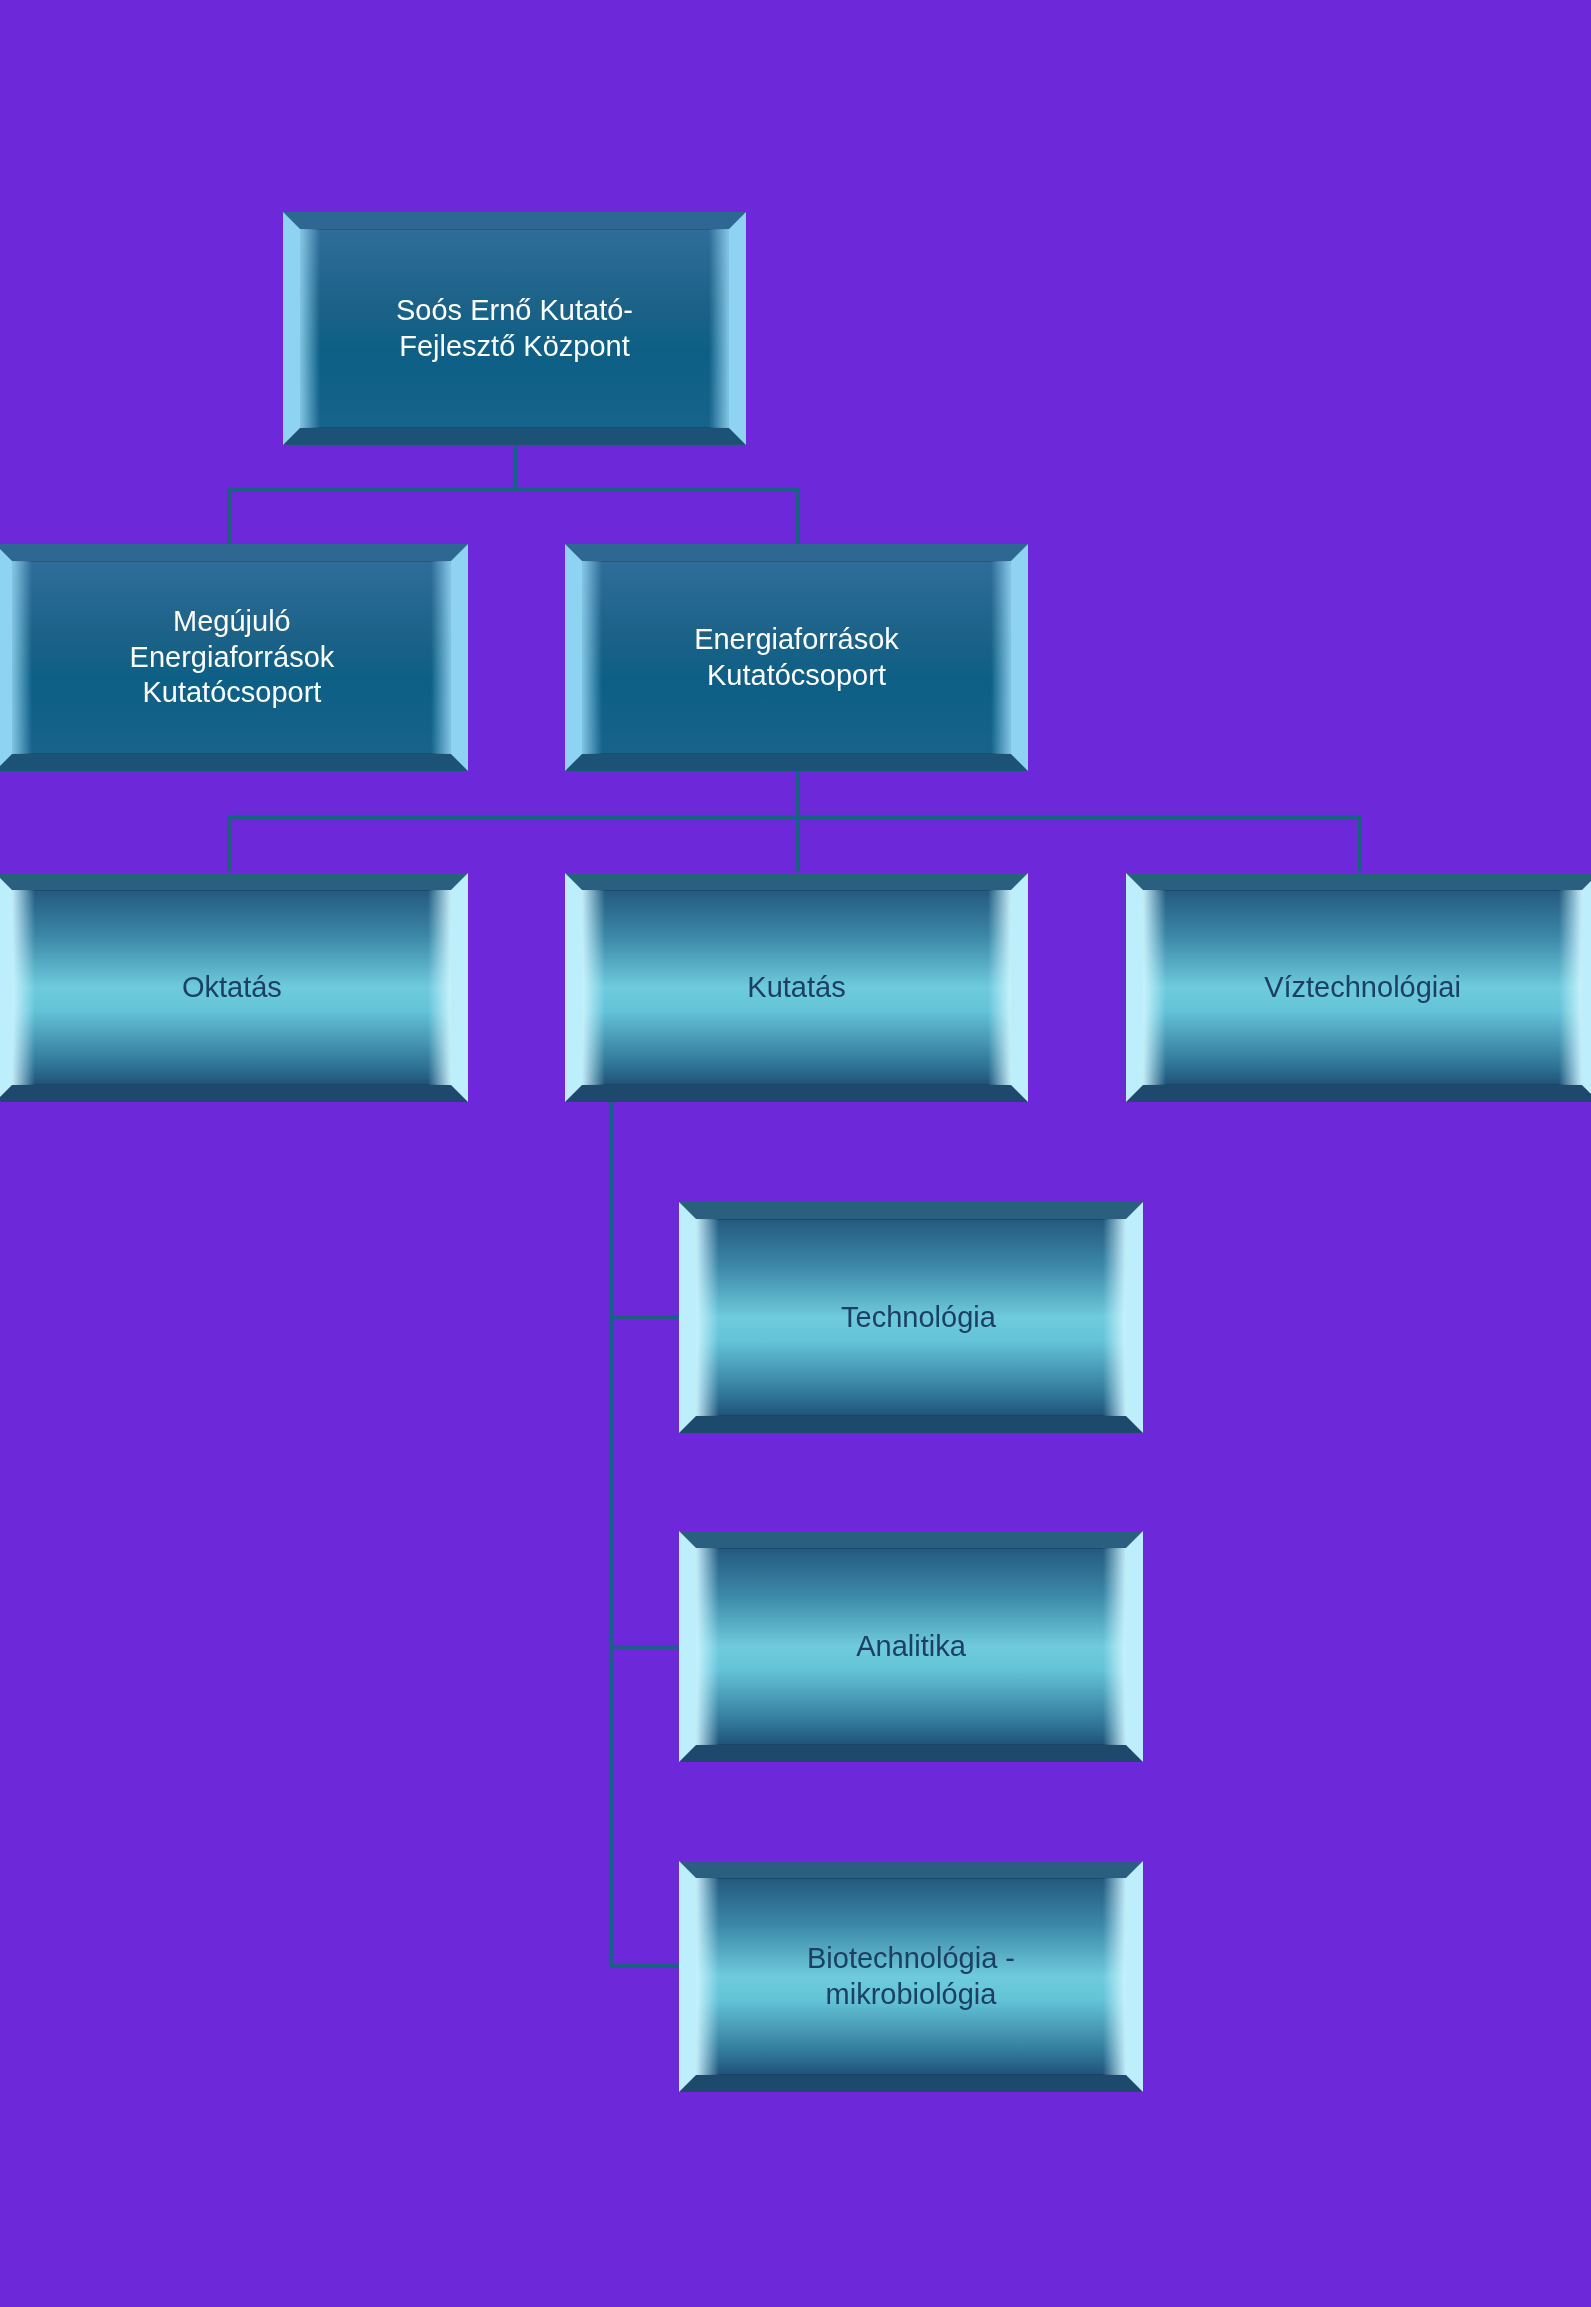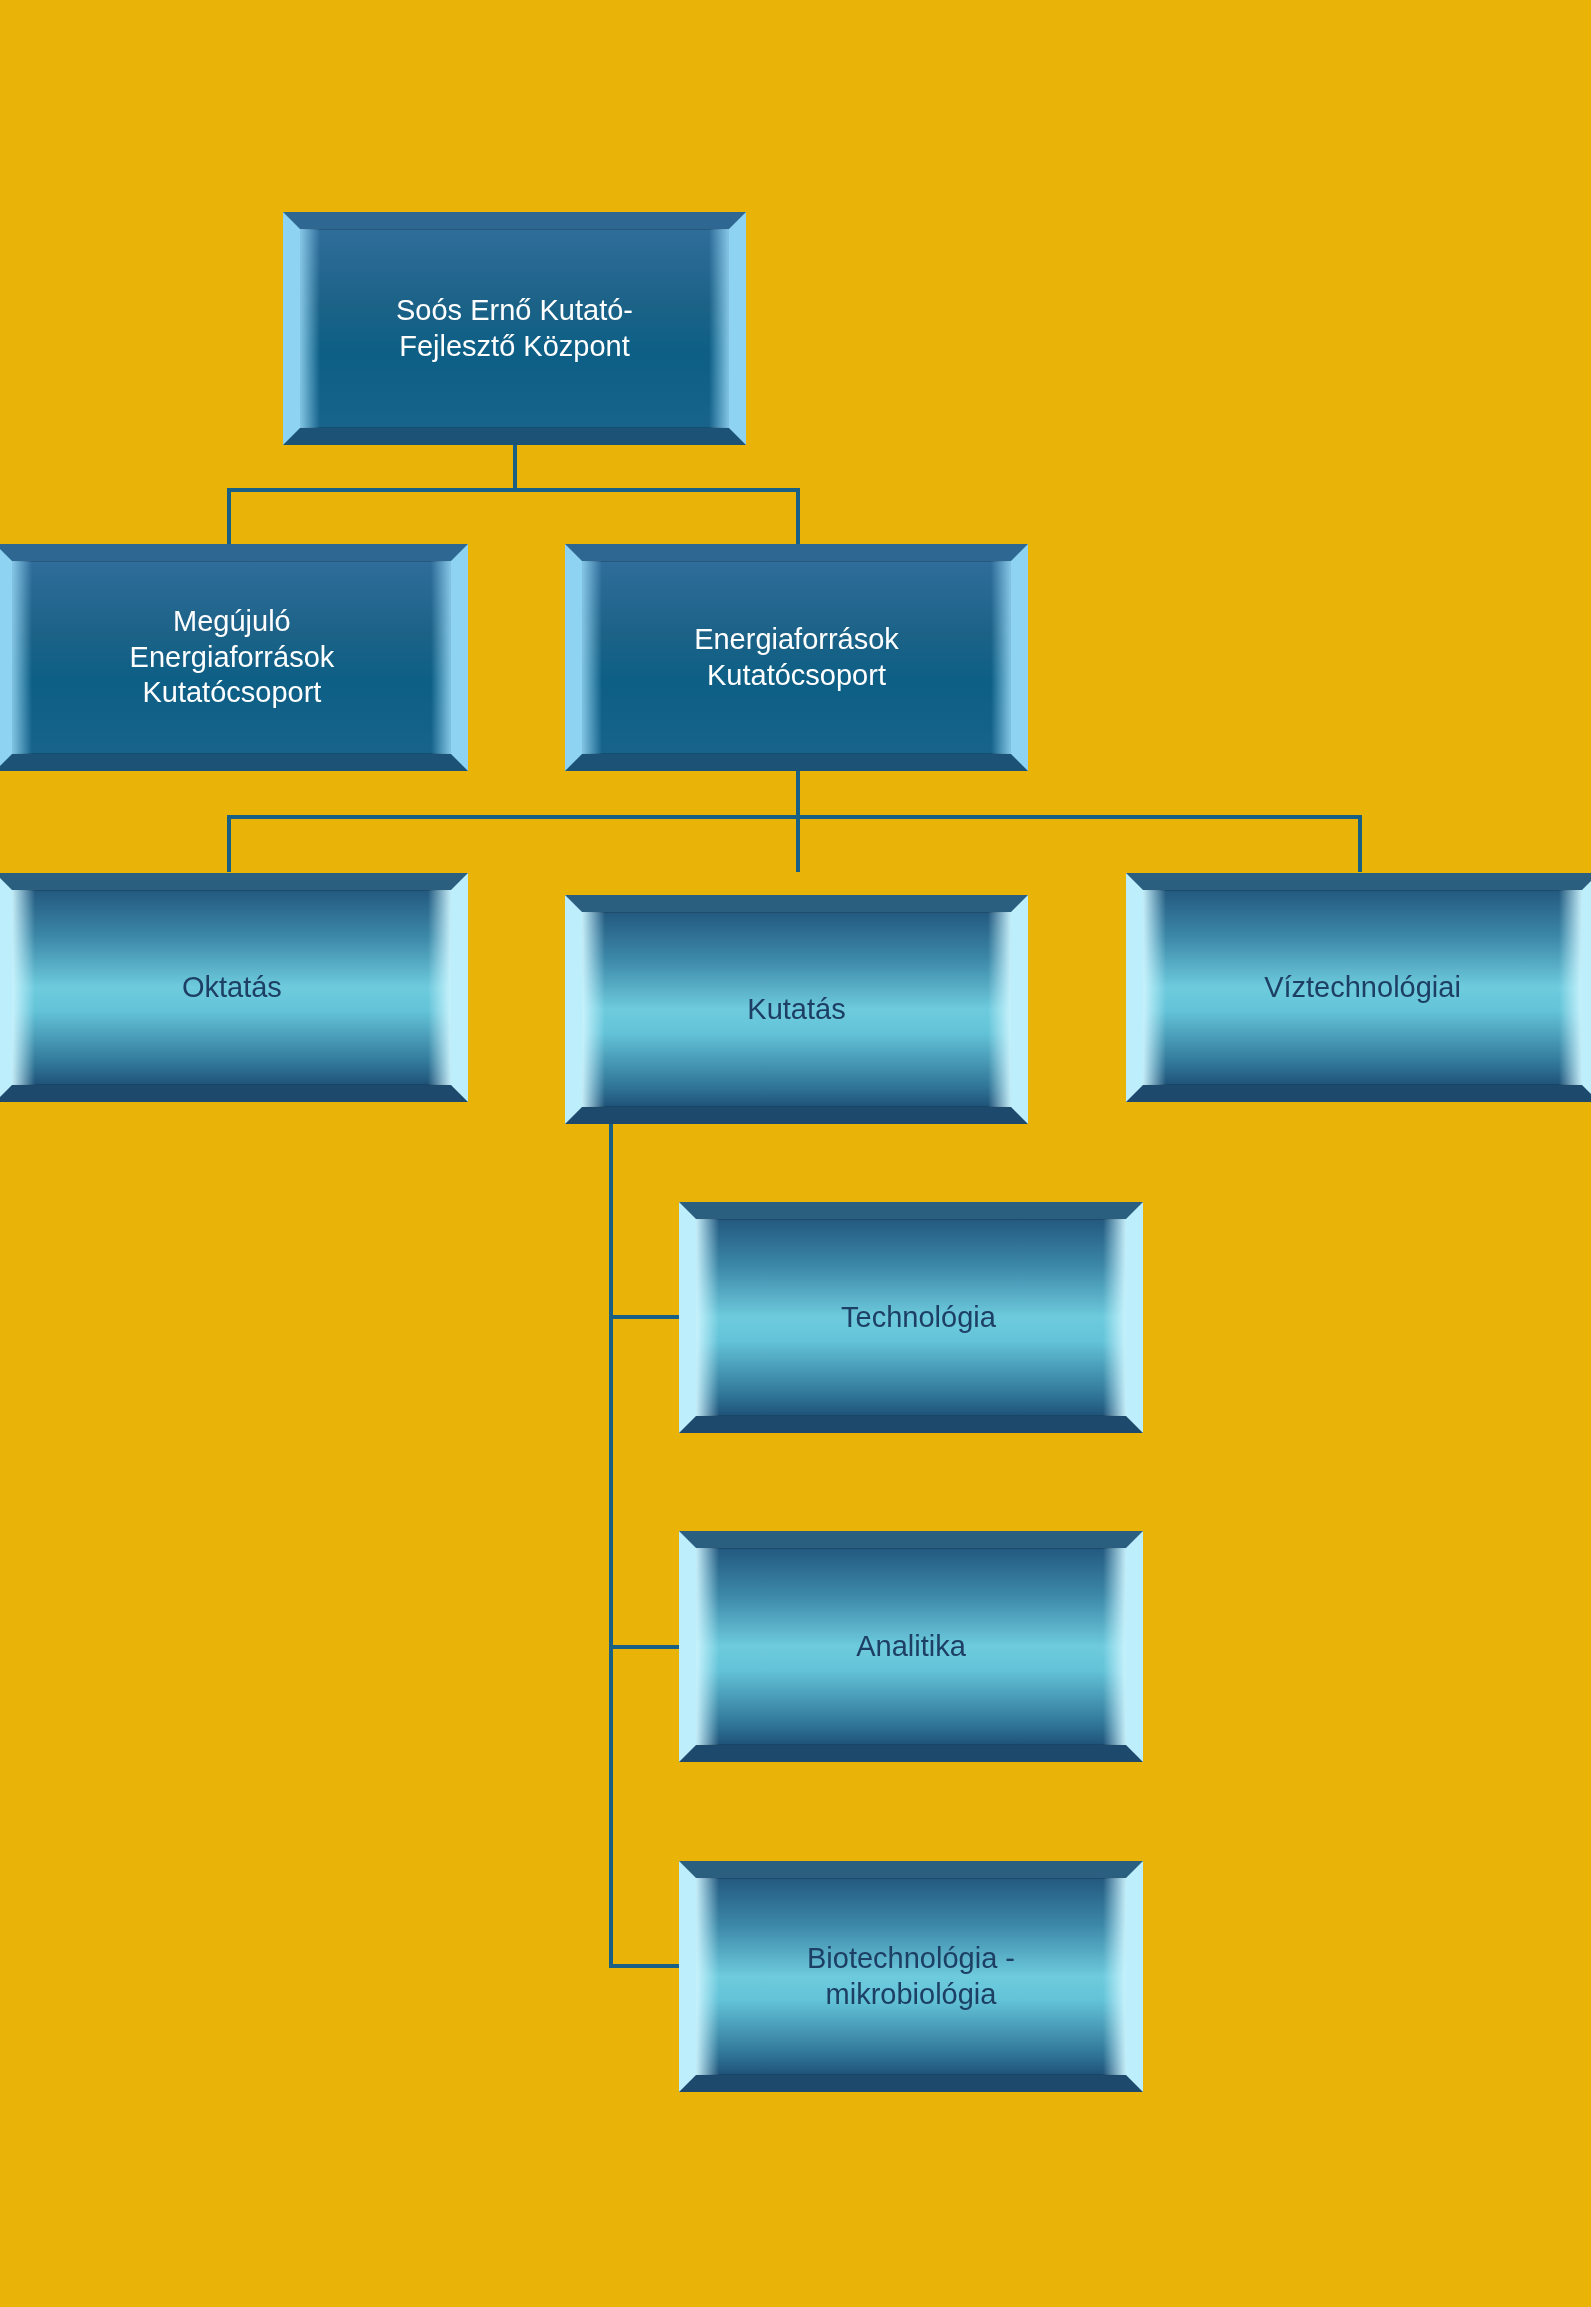--- a/index.html
+++ b/index.html
@@ -8,21 +8,21 @@
     background: #000000;
   }
   body {
     font-family: "Liberation Sans", sans-serif;
   }
 
   #canvas {
     position: relative;
     width: 1592px;
     height: 2307px;
-    background: #eab308;
+    background: #6d28d9;
     overflow: hidden;
   }
 
   
   .conn {
     position: absolute;
     background: #1a5f84;
   }
   .conn-v { width: 3.8px; }
   .conn-h { height: 3.8px; }
@@ -124,21 +124,21 @@
     <span class="bevel"></span>
     <span class="node-label">Energiaforrások
 Kutatócsoport</span>
   </div>
 
   <div class="node node--light" style="left:-4.6px; top:873px; width:473px; height:229px;">
     <span class="bevel"></span>
     <span class="node-label">Oktatás</span>
   </div>
 
-  <div class="node node--light" style="left:565px; top:895px; width:463px; height:229px;">
+  <div class="node node--light" style="left:565px; top:873px; width:463px; height:229px;">
     <span class="bevel"></span>
     <span class="node-label">Kutatás</span>
   </div>
 
   <div class="node node--light" style="left:1126px; top:873px; width:473px; height:229px;">
     <span class="bevel"></span>
     <span class="node-label">Víztechnológiai</span>
   </div>
 
   <div class="node node--light" style="left:679px; top:1202px; width:464px; height:231px;padding-left:41px;">

